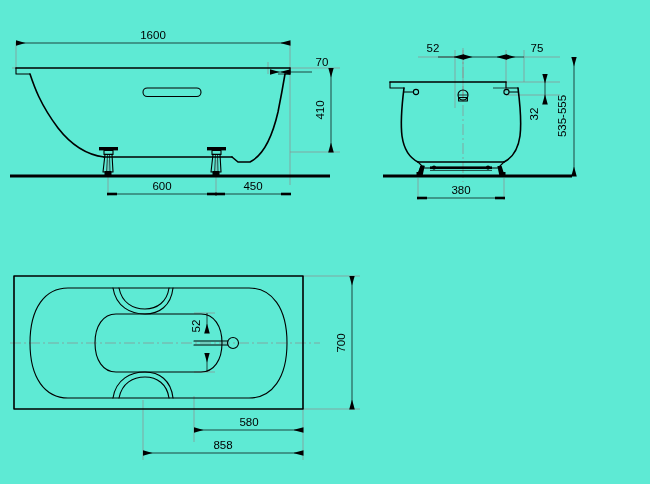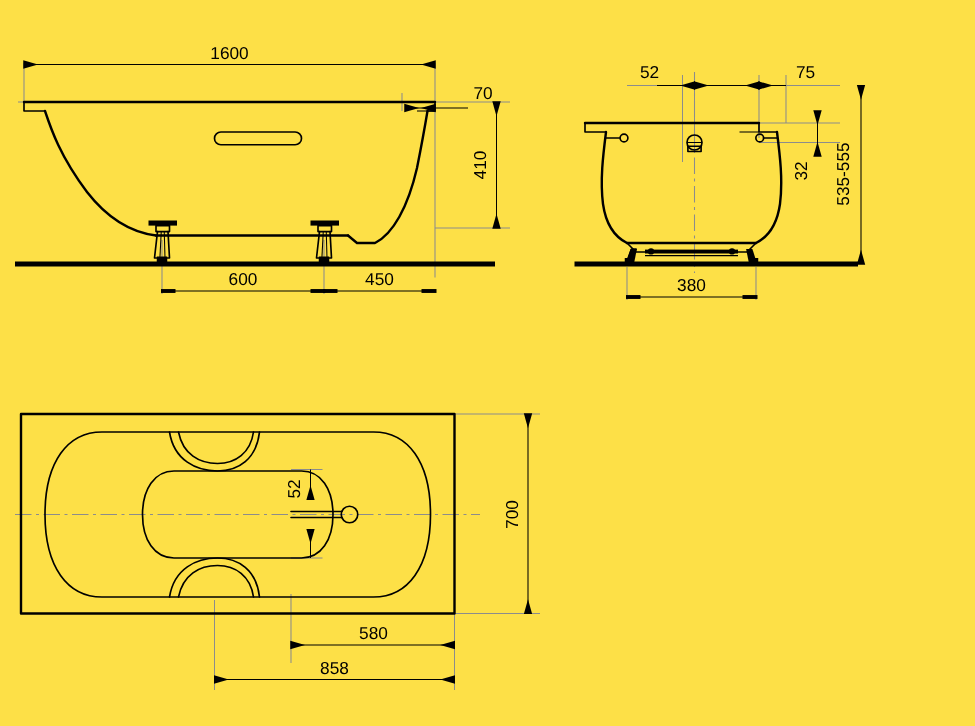--- a/index.html
+++ b/index.html
@@ -8,21 +8,21 @@
     padding: 0;
     background: #ffffff;
   }
   body {
     font-family: "Liberation Sans", sans-serif;
   }
   #sheet {
     position: relative;
     width: 650px;
     height: 484px;
-    background: #fde047;
+    background: #5eead4;
     overflow: hidden;
   }
   svg#drawing {
     display: block;
     width: 650px;
     height: 484px;
   }
   .outline {
     fill: none;
     stroke: #000000;

